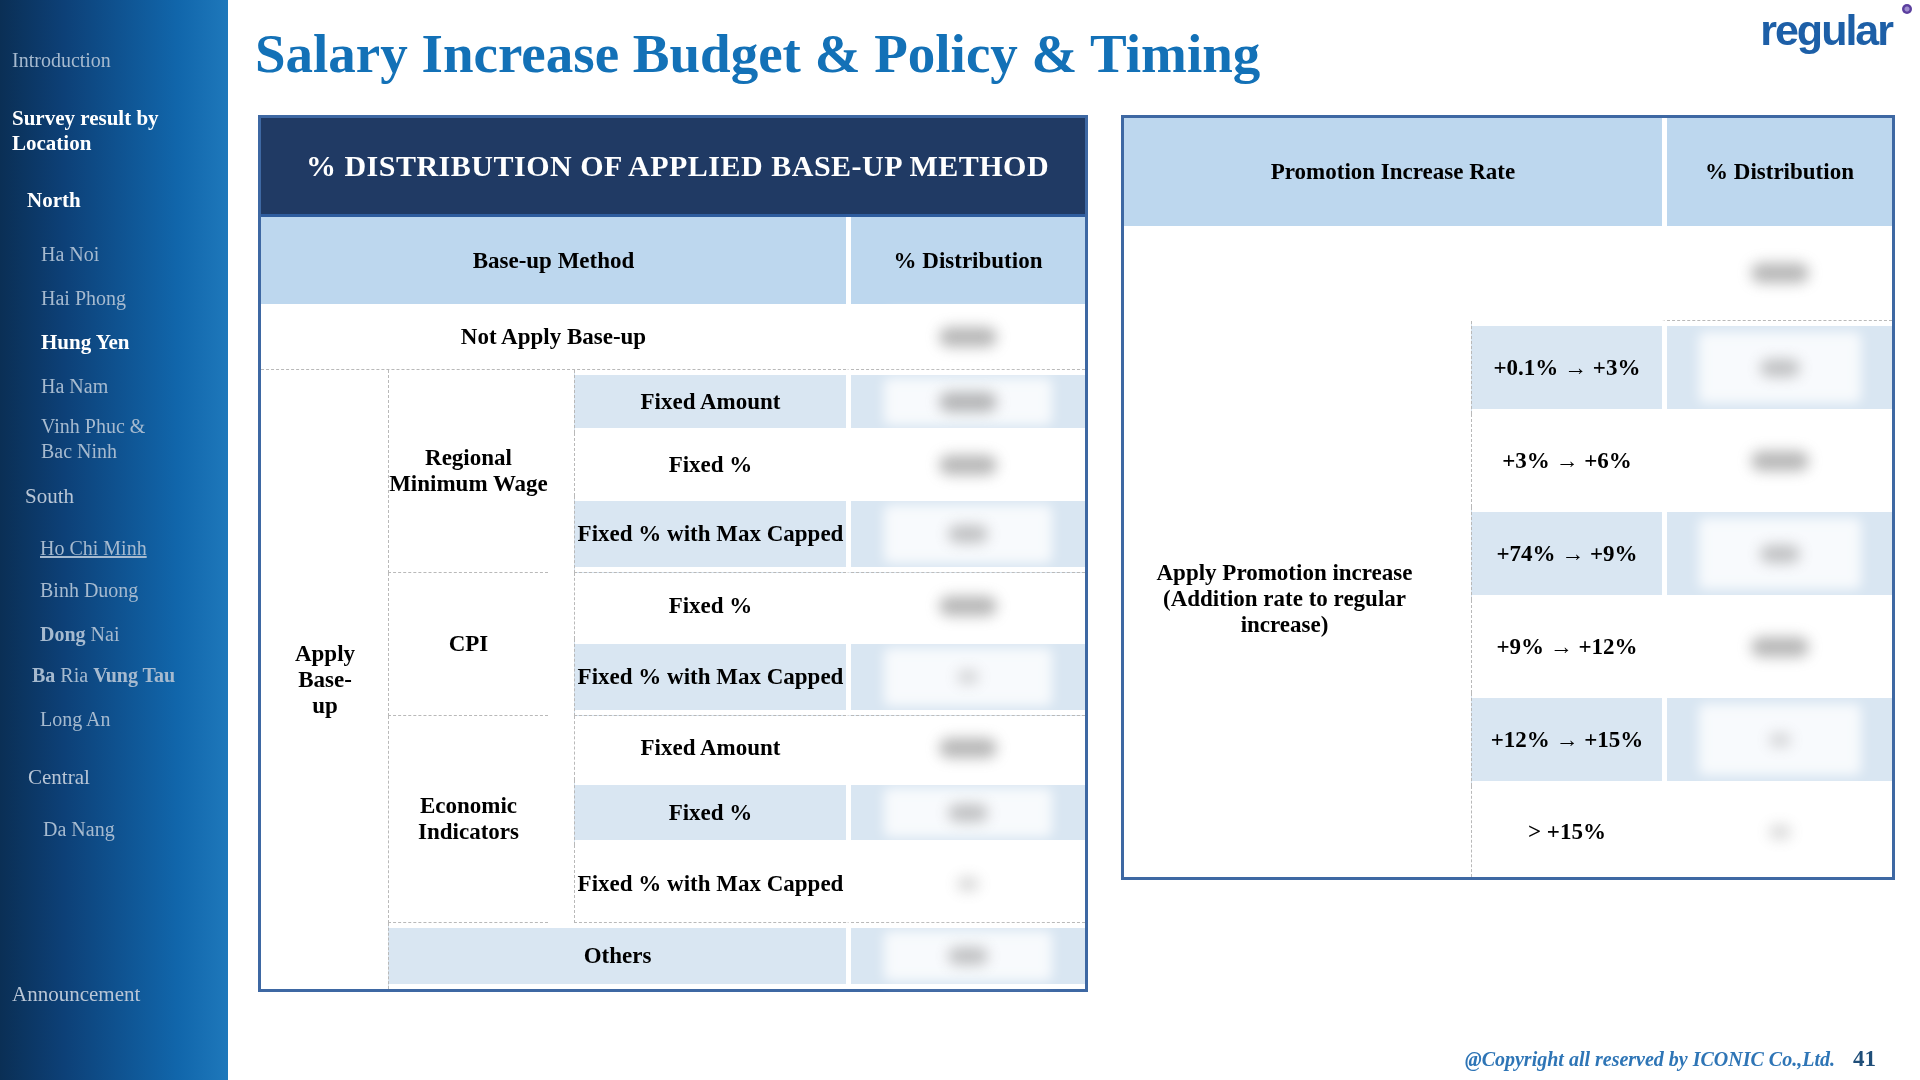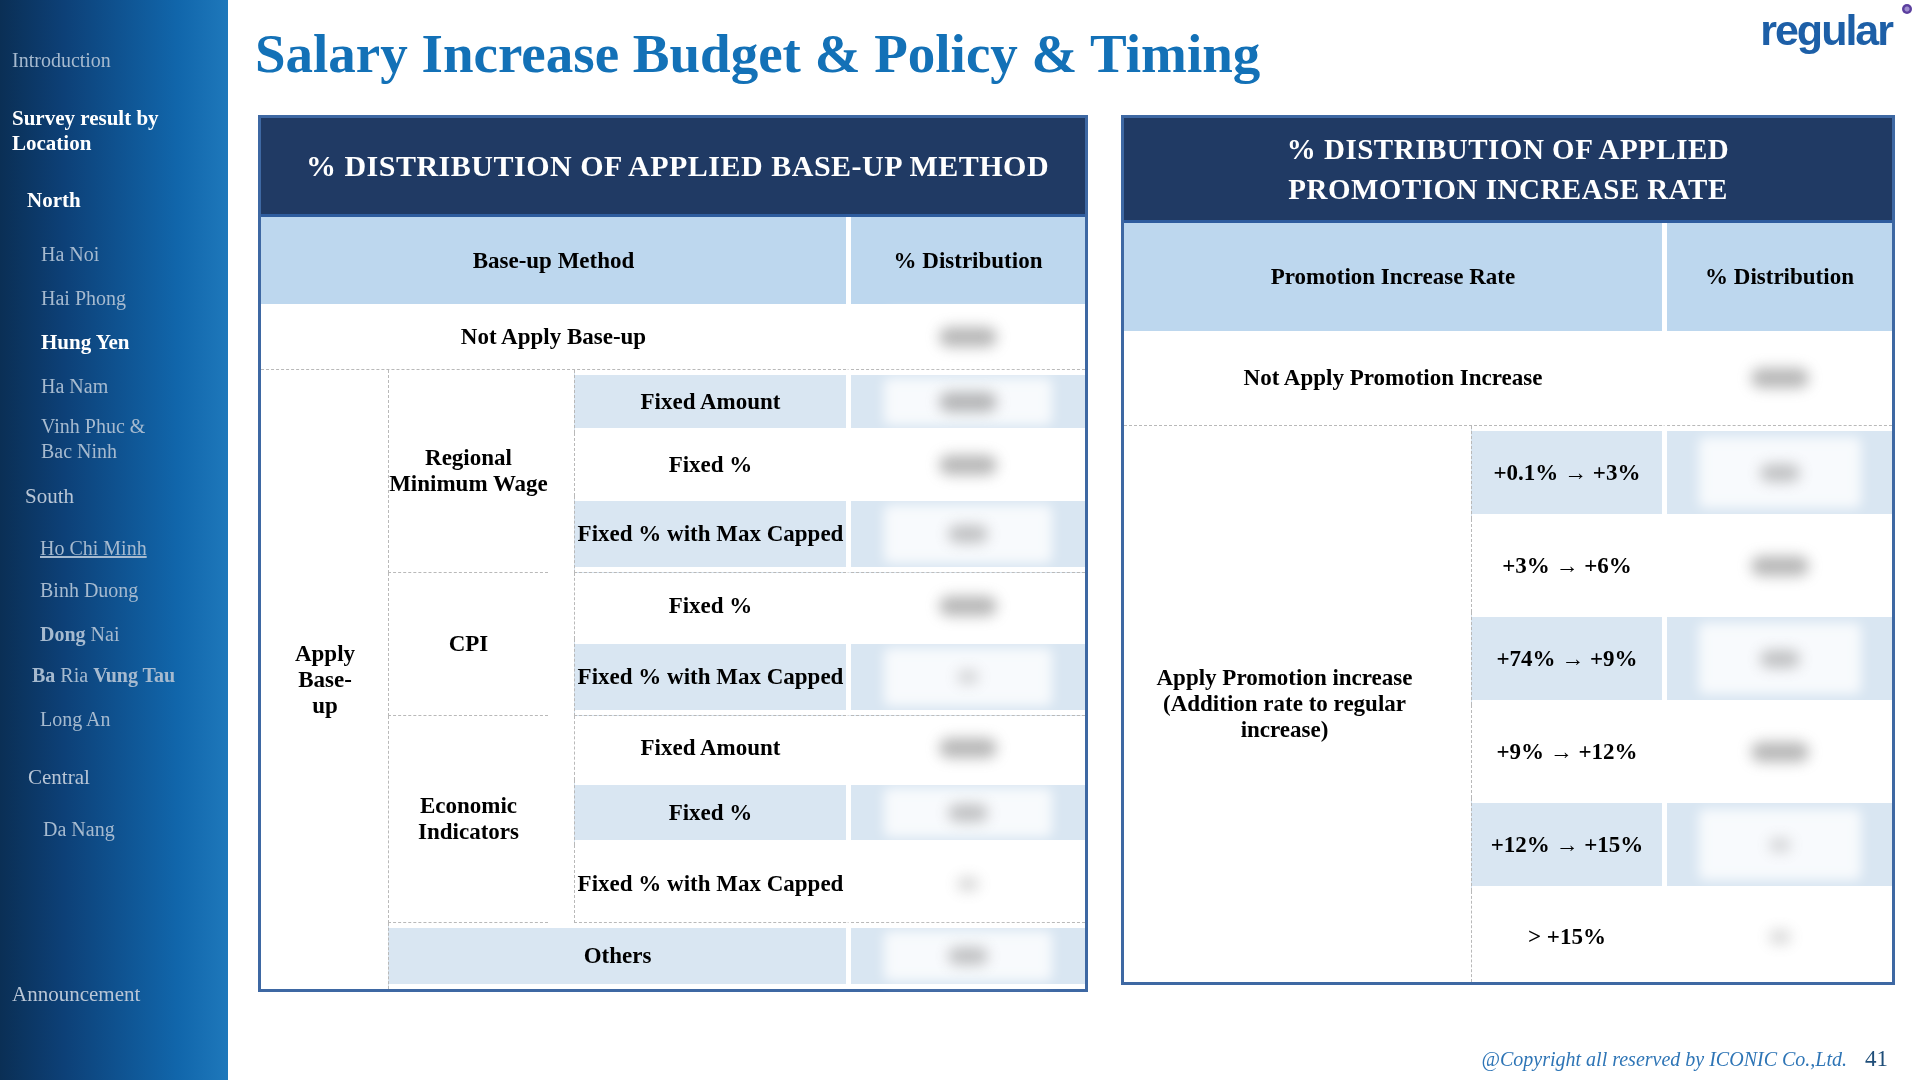--- a/index.html
+++ b/index.html
@@ -23,21 +23,21 @@
   
   #page-title{
     position:absolute;left:255px;top:22px;margin:0;
     font-size:55px;font-weight:bold;color:#1371b7;letter-spacing:0px;white-space:nowrap;
   }
   #logo{position:absolute;right:28px;top:6px;
     font-family:"Liberation Sans","DejaVu Sans",sans-serif;
     font-weight:800;font-size:43px;color:#1d5fa7;letter-spacing:-2px;}
   #logo-dot{position:absolute;right:8px;top:4px;width:10px;height:10px;border-radius:50%;
     background:radial-gradient(circle at 50% 50%, #9f8ed0 0 2px, #5b3f9e 3px);}
-  #footer{position:absolute;right:32px;top:1046px;white-space:nowrap;}
+  #footer{position:absolute;right:44px;top:1046px;white-space:nowrap;font-weight:bold;}
   #copyright{font-style:italic;color:#2e75b6;font-size:20px;}
   #page-number{color:#1f4e79;font-size:23px;margin-left:14px;font-style:normal;}
 
   
   .tbl{position:absolute;border:3px solid #3e68a3;background:#ffffff;box-sizing:border-box;}
   .tbl-title{
     background:#203a64;color:#ffffff;font-weight:bold;text-align:center;
     display:flex;flex-direction:column;justify-content:center;align-items:center;
     border-bottom:3px solid #2e5c9e;letter-spacing:.5px;
   }
@@ -177,31 +177,26 @@
           <div class="smudge tiny"></div>
         </div>
       <div class="cell gap-left tint" style="grid-column:4;grid-row:10;">
           <div class="halo"></div>
           <div class="smudge small"></div>
         </div>
     </div>
   </div>
 
   <div id="tbl-promo" class="tbl">
-    <div class="tbl-title">
-      <span>% DISTRIBUTION OF APPLIED</span>
-      <span>PROMOTION INCREASE RATE</span>
-    </div>
     <div class="hdr">
       <div class="hdr-cell">Promotion Increase Rate</div>
       <div class="hdr-cell gap-left">% Distribution</div>
     </div>
     <div class="body">
 
-      <div class="cell dash-b" style="grid-column:1/3;grid-row:1;">Not Apply Promotion Increase</div>
 
       <div class="cell" style="grid-column:1;grid-row:2/8;">
         <span class="inner" style="max-width:290px;">
           <span style="display: block;">Apply Promotion increase</span>
           <span style="display: block;">(Addition rate to regular increase)</span>
         </span>
       </div>
 
       <div class="cell dash-l tint" style="grid-column:2;grid-row:2;">+0.1% → +3%</div>
       <div class="cell dash-l" style="grid-column:2;grid-row:3;">+3% → +6%</div>

